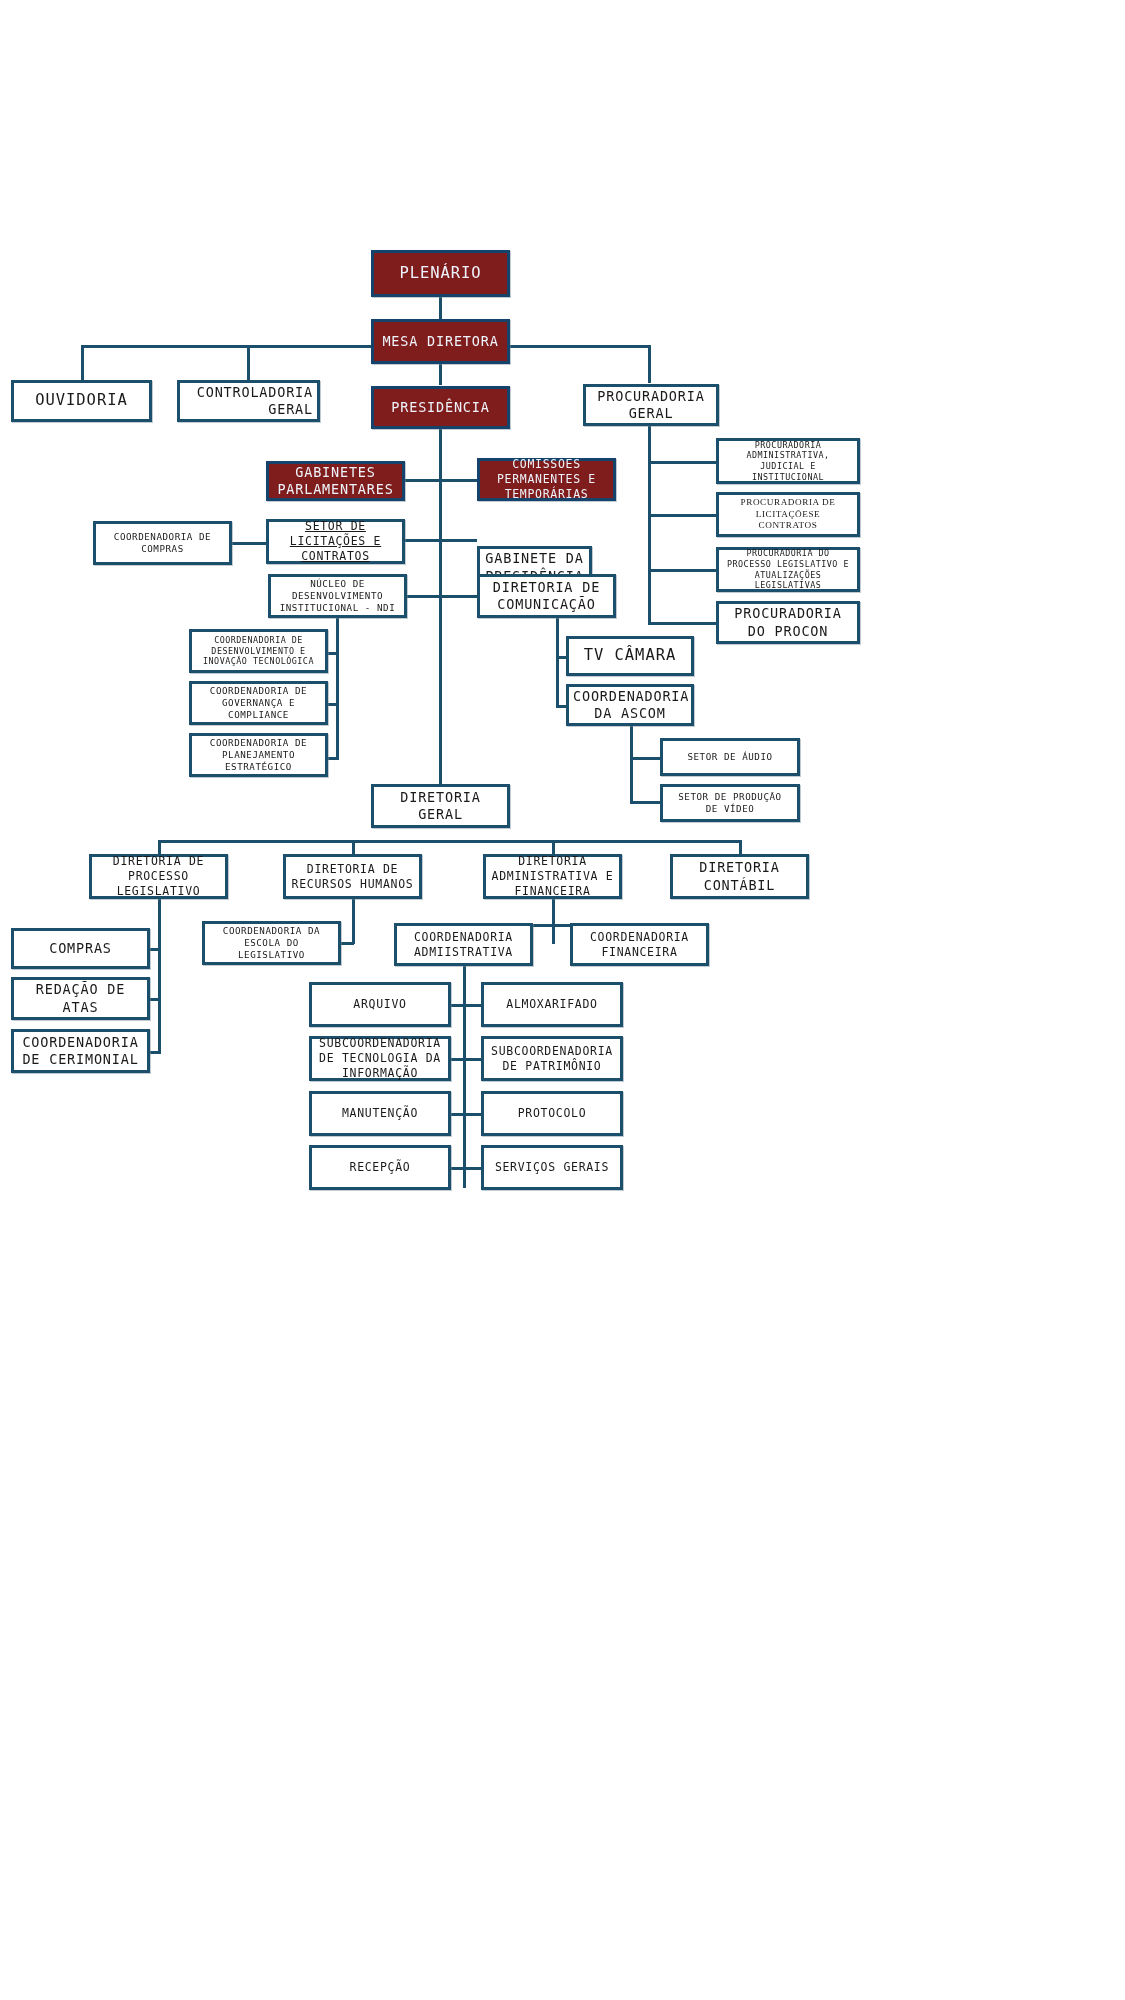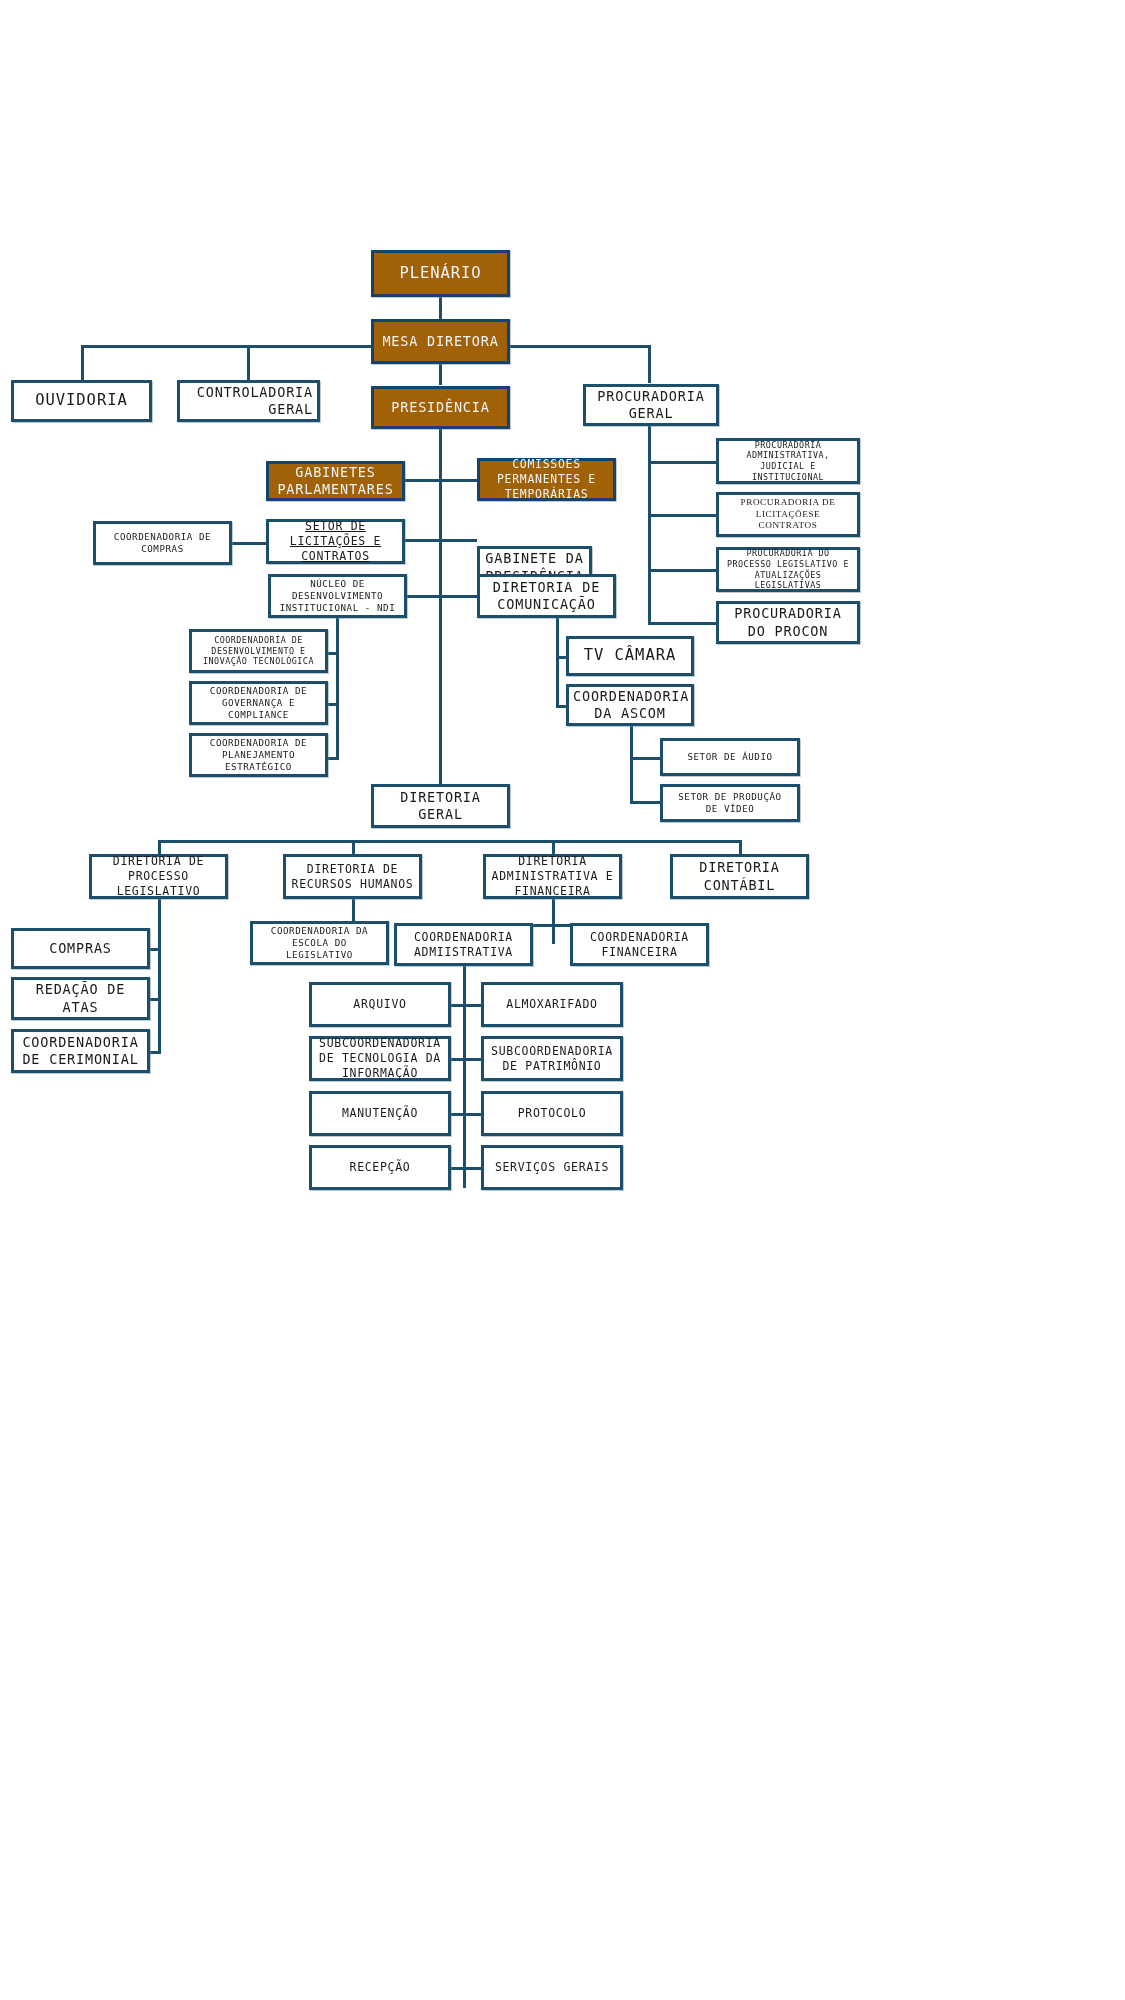--- a/index.html
+++ b/index.html
@@ -27,21 +27,21 @@
     border: 3px solid #1b4f6b;
     background: #ffffff;
     color: #1a1a1a;
     letter-spacing: 0.06em;
     line-height: 1.28;
     padding: 2px 4px;
     z-index: 5;
     box-shadow: 1px 1px 0 rgba(120,140,150,0.45);
   }
   .node.filled {
-    background: #a16207;
+    background: #7f1d1d;
     border-color: #16436b;
     color: #eef4fb;
   }
   .node .txt {
     display: block;
     width: 100%;
     white-space: pre-line;
   }
   .f16 { font-size: 15.5px; }
   .f14 { font-size: 13.5px; }
@@ -289,21 +289,21 @@
   <div class="node f14" style="left:11px; top:977px; width:139px; height:43px;">
     <span class="txt">REDAÇÃO DE
 ATAS</span>
   </div>
 
   <div class="node f14" style="left:11px; top:1029px; width:139px; height:44px;">
     <span class="txt">COORDENADORIA
 DE CERIMONIAL</span>
   </div>
 
-  <div class="node f10" style="left:202px; top:921px; width:139px; height:44px;margin-left:48px;">
+  <div class="node f10" style="left:202px; top:921px; width:139px; height:44px;">
     <span class="txt">COORDENADORIA DA
 ESCOLA DO
 LEGISLATIVO</span>
   </div>
 
   <div class="node f12" style="left:394px; top:923px; width:139px; height:43px;">
     <span class="txt">COORDENADORIA
 ADMIISTRATIVA</span>
   </div>
 

